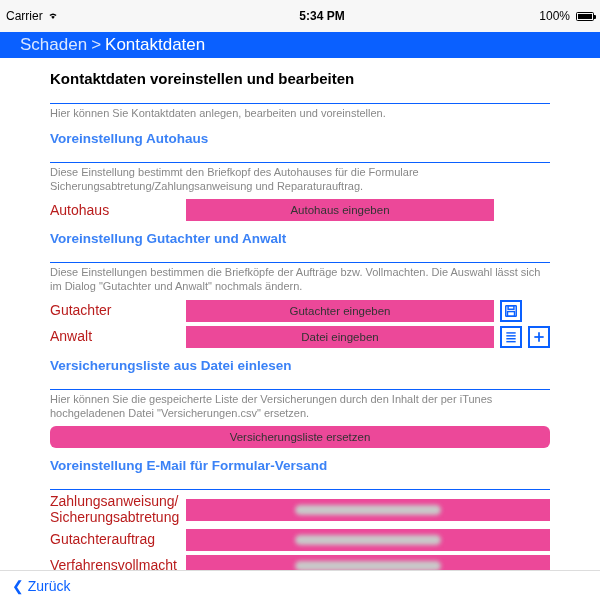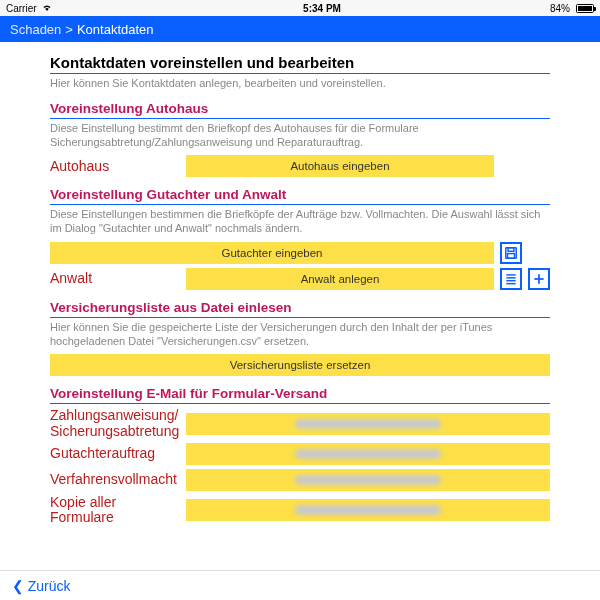--- a/index.html
+++ b/index.html
@@ -1,67 +1,67 @@
 <!DOCTYPE html>
 <html><head>
 <meta charset="utf-8">
 <style>
   * { box-sizing: border-box; margin: 0; padding: 0; }
   html, body { width: 600px; height: 600px; font-family: -apple-system, "Helvetica Neue", Arial, sans-serif; background:#fff; }
   .frame { width:600px; height:600px; overflow:hidden; position:relative; display:flex; flex-direction:column; }
 
-  .status-bar { height:16px; background:#f7f7f7; display:flex; align-items:center; font-size:10px; color:#000; position:relative; padding:0 6px; }
+  .status-bar { height:32px; background:#f7f7f7; display:flex; align-items:center; font-size:12px; color:#000; position:relative; padding:0 6px; }
   .status-left, .status-right { display:flex; align-items:center; gap:4px; }
   .status-center { position:absolute; left:50%; transform:translateX(-50%); font-weight:600;padding-left:44px; }
   .status-right { margin-left:auto; }
   .wifi-icon { width:12px; height:9px; }
   .battery { display:flex; align-items:center; }
   .batt-body { width:18px; height:9px; border:1px solid #000; border-radius:1.5px; position:relative; margin-left:2px; }
   .batt-body::after { content:""; position:absolute; right:-3px; top:2px; width:2px; height:4px; background:#000; border-radius:0 1px 1px 0; }
   .batt-fill { position:absolute; left:1px; top:1px; bottom:1px; right:1px; background:#000; }
 
-  .nav-bar { background:#0a60ff; color:#fff; height:26px; display:flex; align-items:center; padding:0 10px; font-size:13px; }
+  .nav-bar { background:#0a60ff; color:#fff; height:26px; display:flex; align-items:center; padding:0 20px; font-size:17px; }
   .nav-bar .crumb { opacity:.85; }
 
   .content { flex:1; overflow-y:hidden; padding:8px 50px 0 50px; font-size:12px; color:#333; }
   h2 { font-size:15px; font-weight:bold; color:#000; margin-top:4px; }
-  .sub { border-bottom:1px solid #0a60ff; padding-bottom:2px; margin-bottom:3px; }
+  .sub { border-bottom:1px solid #0a60ff; padding-bottom:16px; margin-bottom:3px; }
   .desc { color:#888; font-size:11px; line-height:1.25; margin-bottom:6px; }
-  h3 { font-size:13.5px; font-weight:bold; color:#be185d; margin-top:10px; }
+  h3 { font-size:13.5px; font-weight:bold; color:#3b82f6; margin-top:10px; }
 
   .row { display:flex; align-items:center; margin:4px 0; gap:6px; }
   .row-label { width:130px; font-size:14px; color:#b91c1c; line-height:1.1; }
-  .field { flex:1; background:#fde047; height:22px; display:flex; align-items:center; justify-content:center; font-size:11.5px; color:#333; position:relative; }
+  .field { flex:1; background:#ec4899; height:22px; display:flex; align-items:center; justify-content:center; font-size:11.5px; color:#333; position:relative; }
   .field.blur { color:transparent; }
   .field.blur::after { content:""; position:absolute; left:30%; right:30%; top:6px; bottom:6px; background:#c9c9c9; border-radius:5px; filter:blur(2px); }
   .icon-btn { width:22px; height:22px; border:2px solid #0a60ff; display:flex; align-items:center; justify-content:center; color:#0a60ff; }
   .icon-btn svg { width:14px; height:14px; }
 
-  .wide-row .field { width:100%; }
+  .wide-row .field { width:100%;border-radius:6px; }
 
   .bottom-bar { height:30px; border-top:1px solid #ddd; display:flex; align-items:center; padding:0 12px; font-size:14px; color:#0a60ff; }
   .chev { margin-right:4px; }
 </style>
 </head>
 <body>
 
 <div class="frame">
 
   <div class="status-bar">
     <div class="status-left">
       <span>Carrier</span>
       <span>
         <svg class="wifi-icon" viewBox="0 0 20 14">
             <path d="M10 13 L7 9 Q10 7 13 9 Z M4 6 Q10 1 16 6 L14 8 Q10 4.5 6 8 Z" fill="#000"></path>
           </svg>
       </span>
     </div>
     <div class="status-center">5:34 PM</div>
     <div class="status-right">
-      <span>84%</span>
+      <span>100%</span>
       <span class="battery">
         <span class="batt-body">
             <span class="batt-fill"></span>
           </span>
       </span>
     </div>
   </div>
 
   <div class="nav-bar">
     <span class="crumb">Schaden</span>
@@ -79,34 +79,35 @@
     <div class="row">
       <div class="row-label">Autohaus</div>
       <div class="field">Autohaus eingeben</div>
       <div style="width:50px"></div>
     </div>
 
     <h3 class="sub">Voreinstellung Gutachter und Anwalt</h3>
     <div class="desc">Diese Einstellungen bestimmen die Briefköpfe der Aufträge bzw. Vollmachten. Die Auswahl lässt sich im Dialog "Gutachter und Anwalt" nochmals ändern.</div>
 
     <div class="row">
+      <div class="row-label">Gutachter</div>
       <div class="field">Gutachter eingeben</div>
       <div class="icon-btn">
         <svg viewBox="0 0 24 24" fill="none" stroke="#0a60ff" stroke-width="2.5">
             <rect x="3" y="3" width="18" height="18" rx="1"></rect>
             <rect x="7" y="3" width="10" height="6"></rect>
             <rect x="6" y="13" width="12" height="8"></rect>
           </svg>
       </div>
       <div style="width:22px"></div>
     </div>
 
     <div class="row">
       <div class="row-label">Anwalt</div>
-      <div class="field">Anwalt anlegen</div>
+      <div class="field">Datei eingeben</div>
       <div class="icon-btn">
         <svg viewBox="0 0 24 24" stroke="#0a60ff" stroke-width="2.5">
             <line x1="4" y1="5" x2="20" y2="5"></line>
             <line x1="4" y1="10" x2="20" y2="10"></line>
             <line x1="4" y1="15" x2="20" y2="15"></line>
             <line x1="4" y1="20" x2="20" y2="20"></line>
           </svg>
       </div>
       <div class="icon-btn">
         <svg viewBox="0 0 24 24" stroke="#0a60ff" stroke-width="3">

